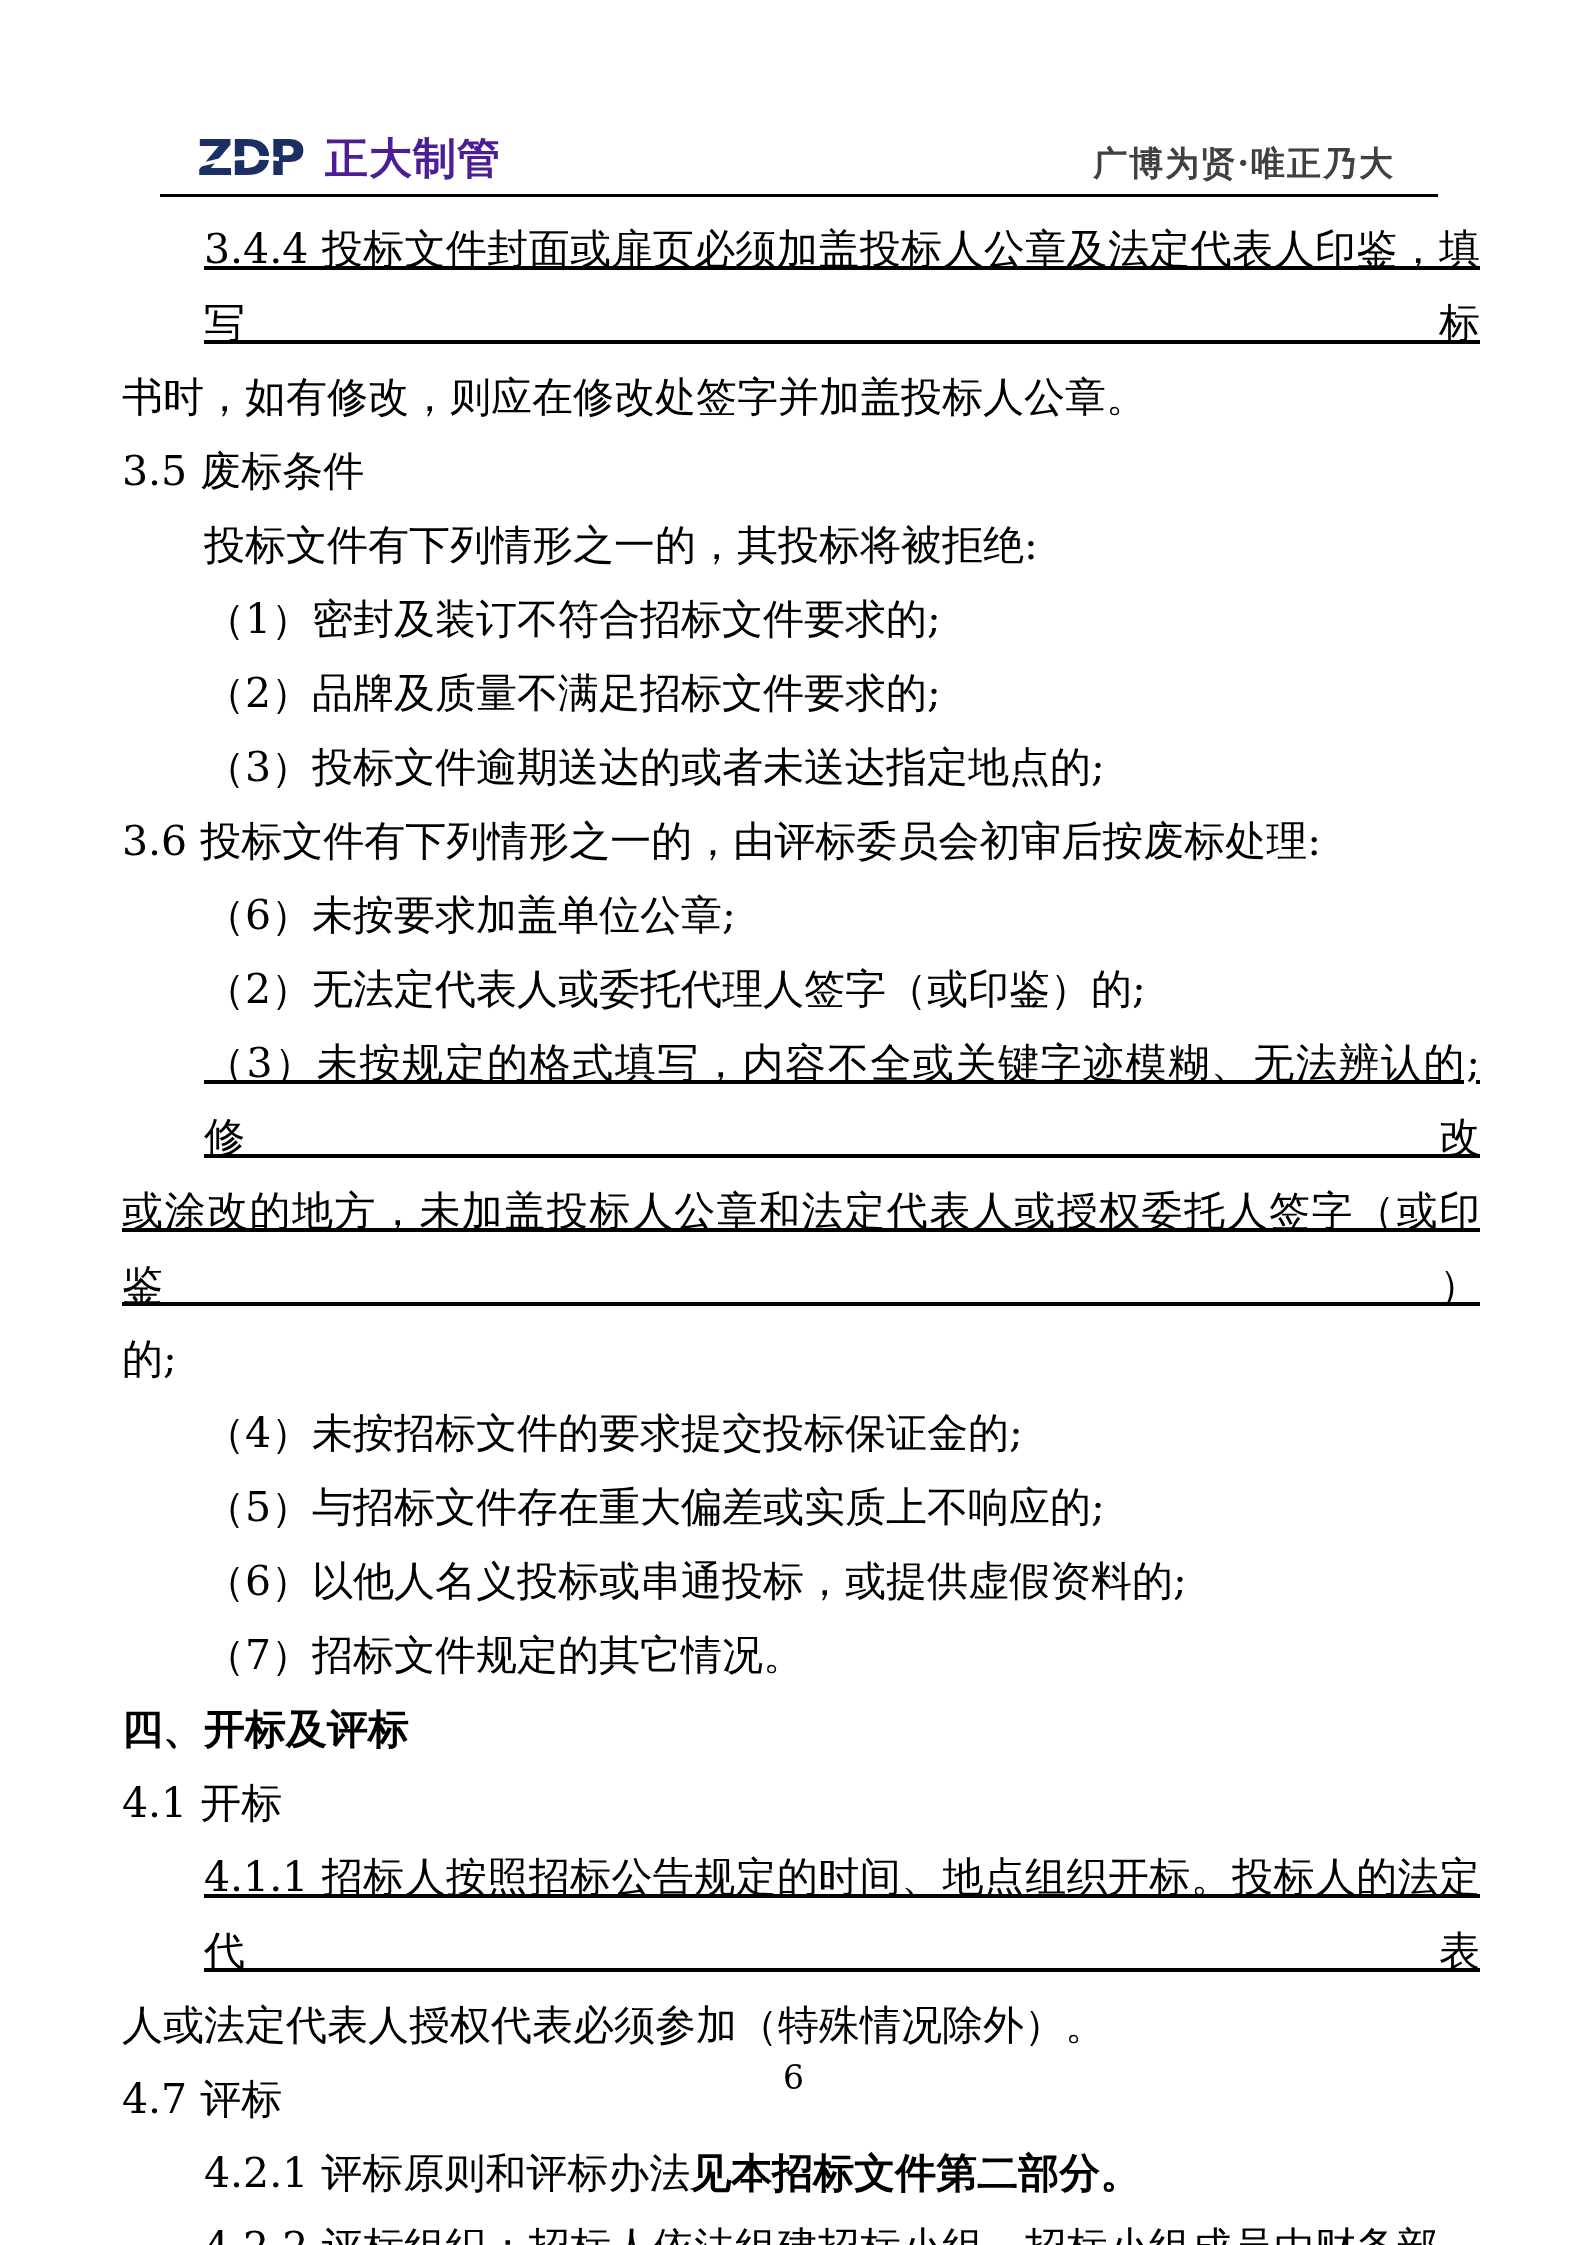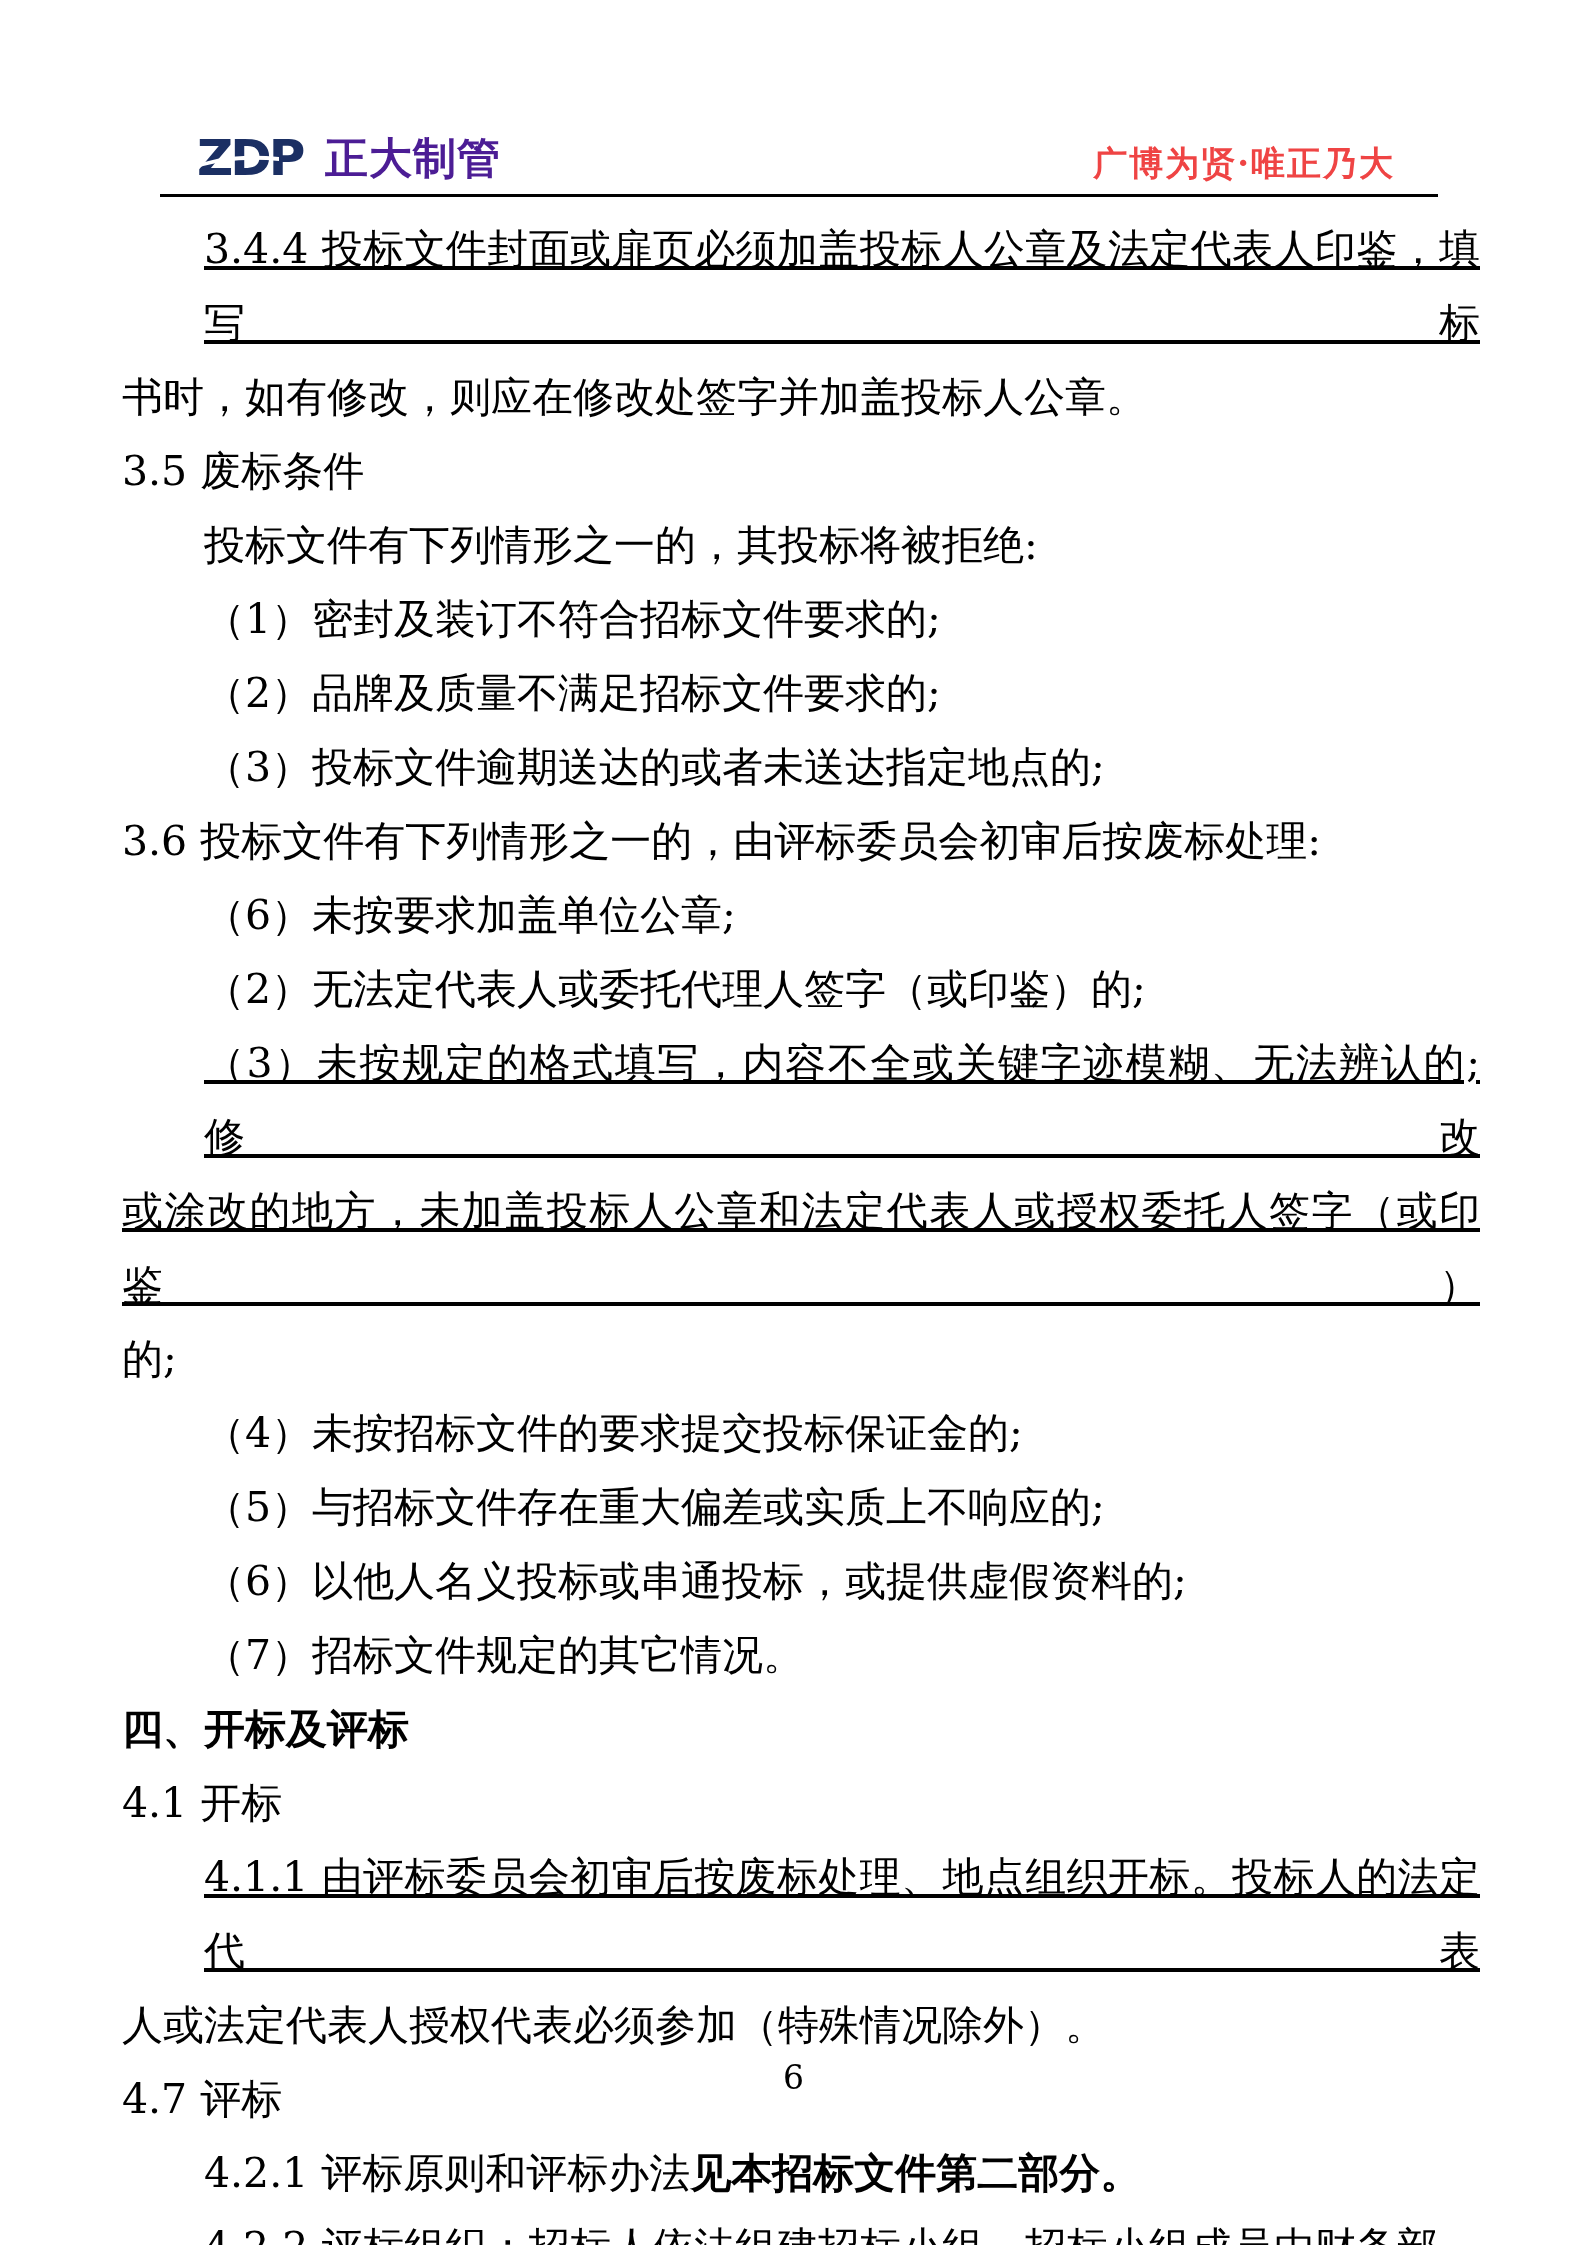--- a/index.html
+++ b/index.html
@@ -117,21 +117,21 @@
   <div class="header-logo">
     <div class="zdp-mark">
       <div class="zdp-mark-text" style="color: rgb(27, 47, 99);">ZDP</div>
       <svg class="zdp-swoosh" viewBox="0 0 86 14" preserveAspectRatio="none">
         <path d="M0,13 C 22,2 52,0 86,3 L86,7 C 54,4 26,7 4,14 Z" fill="#ffffff"></path>
       </svg>
     </div>
     <div class="logo-wordmark" style="color: #4c1d95;">正大制管</div>
   </div>
 
-  <div class="header-slogan" style="color: #ef4444;">广博为贤·唯正乃大</div>
+  <div class="header-slogan" style="color: #404040;">广博为贤·唯正乃大</div>
 
   <div class="header-rule" style="background: rgb(0, 0, 0);"></div>
 
   <div class="doc-body">
       <div class="line indent stretch"><span>3.4.4 投标文件封面或扉页必须加盖投标人公章及法定代表人印鉴，填写标</span></div>
       <div class="line"><span>书时，如有修改，则应在修改处签字并加盖投标人公章。</span></div>
       <div class="line"><span>3.5 废标条件</span></div>
       <div class="line indent"><span>投标文件有下列情形之一的，其投标将被拒绝:</span></div>
       <div class="line indent"><span>（1）密封及装订不符合招标文件要求的;</span></div>
       <div class="line indent"><span>（2）品牌及质量不满足招标文件要求的;</span></div>
@@ -141,21 +141,21 @@
       <div class="line indent"><span>（2）无法定代表人或委托代理人签字（或印鉴）的;</span></div>
       <div class="line indent stretch"><span>（3）未按规定的格式填写，内容不全或关键字迹模糊、无法辨认的; 修改</span></div>
       <div class="line stretch"><span>或涂改的地方，未加盖投标人公章和法定代表人或授权委托人签字（或印鉴）</span></div>
       <div class="line"><span>的;</span></div>
       <div class="line indent"><span>（4）未按招标文件的要求提交投标保证金的;</span></div>
       <div class="line indent"><span>（5）与招标文件存在重大偏差或实质上不响应的;</span></div>
       <div class="line indent"><span>（6）以他人名义投标或串通投标，或提供虚假资料的;</span></div>
       <div class="line indent"><span>（7）招标文件规定的其它情况。</span></div>
       <div class="line bold"><span class="bold">四、开标及评标</span></div>
       <div class="line"><span>4.1 开标</span></div>
-      <div class="line indent stretch"><span>4.1.1 由评标委员会初审后按废标处理、地点组织开标。投标人的法定代表</span></div>
+      <div class="line indent stretch"><span>4.1.1 招标人按照招标公告规定的时间、地点组织开标。投标人的法定代表</span></div>
       <div class="line"><span>人或法定代表人授权代表必须参加（特殊情况除外）。</span></div>
       <div class="line"><span>4.7 评标</span></div>
       <div class="line indent"><span>4.2.1 评标原则和评标办法</span><span class="bold">见本招标文件第二部分。</span></div>
       <div class="line indent stretch"><span>4.2.2 评标组织：招标人依法组建招标小组，招标小组成员由财务部、管理</span></div>
     </div>
 
   <div class="footer">6</div>
 
 </div>
 

